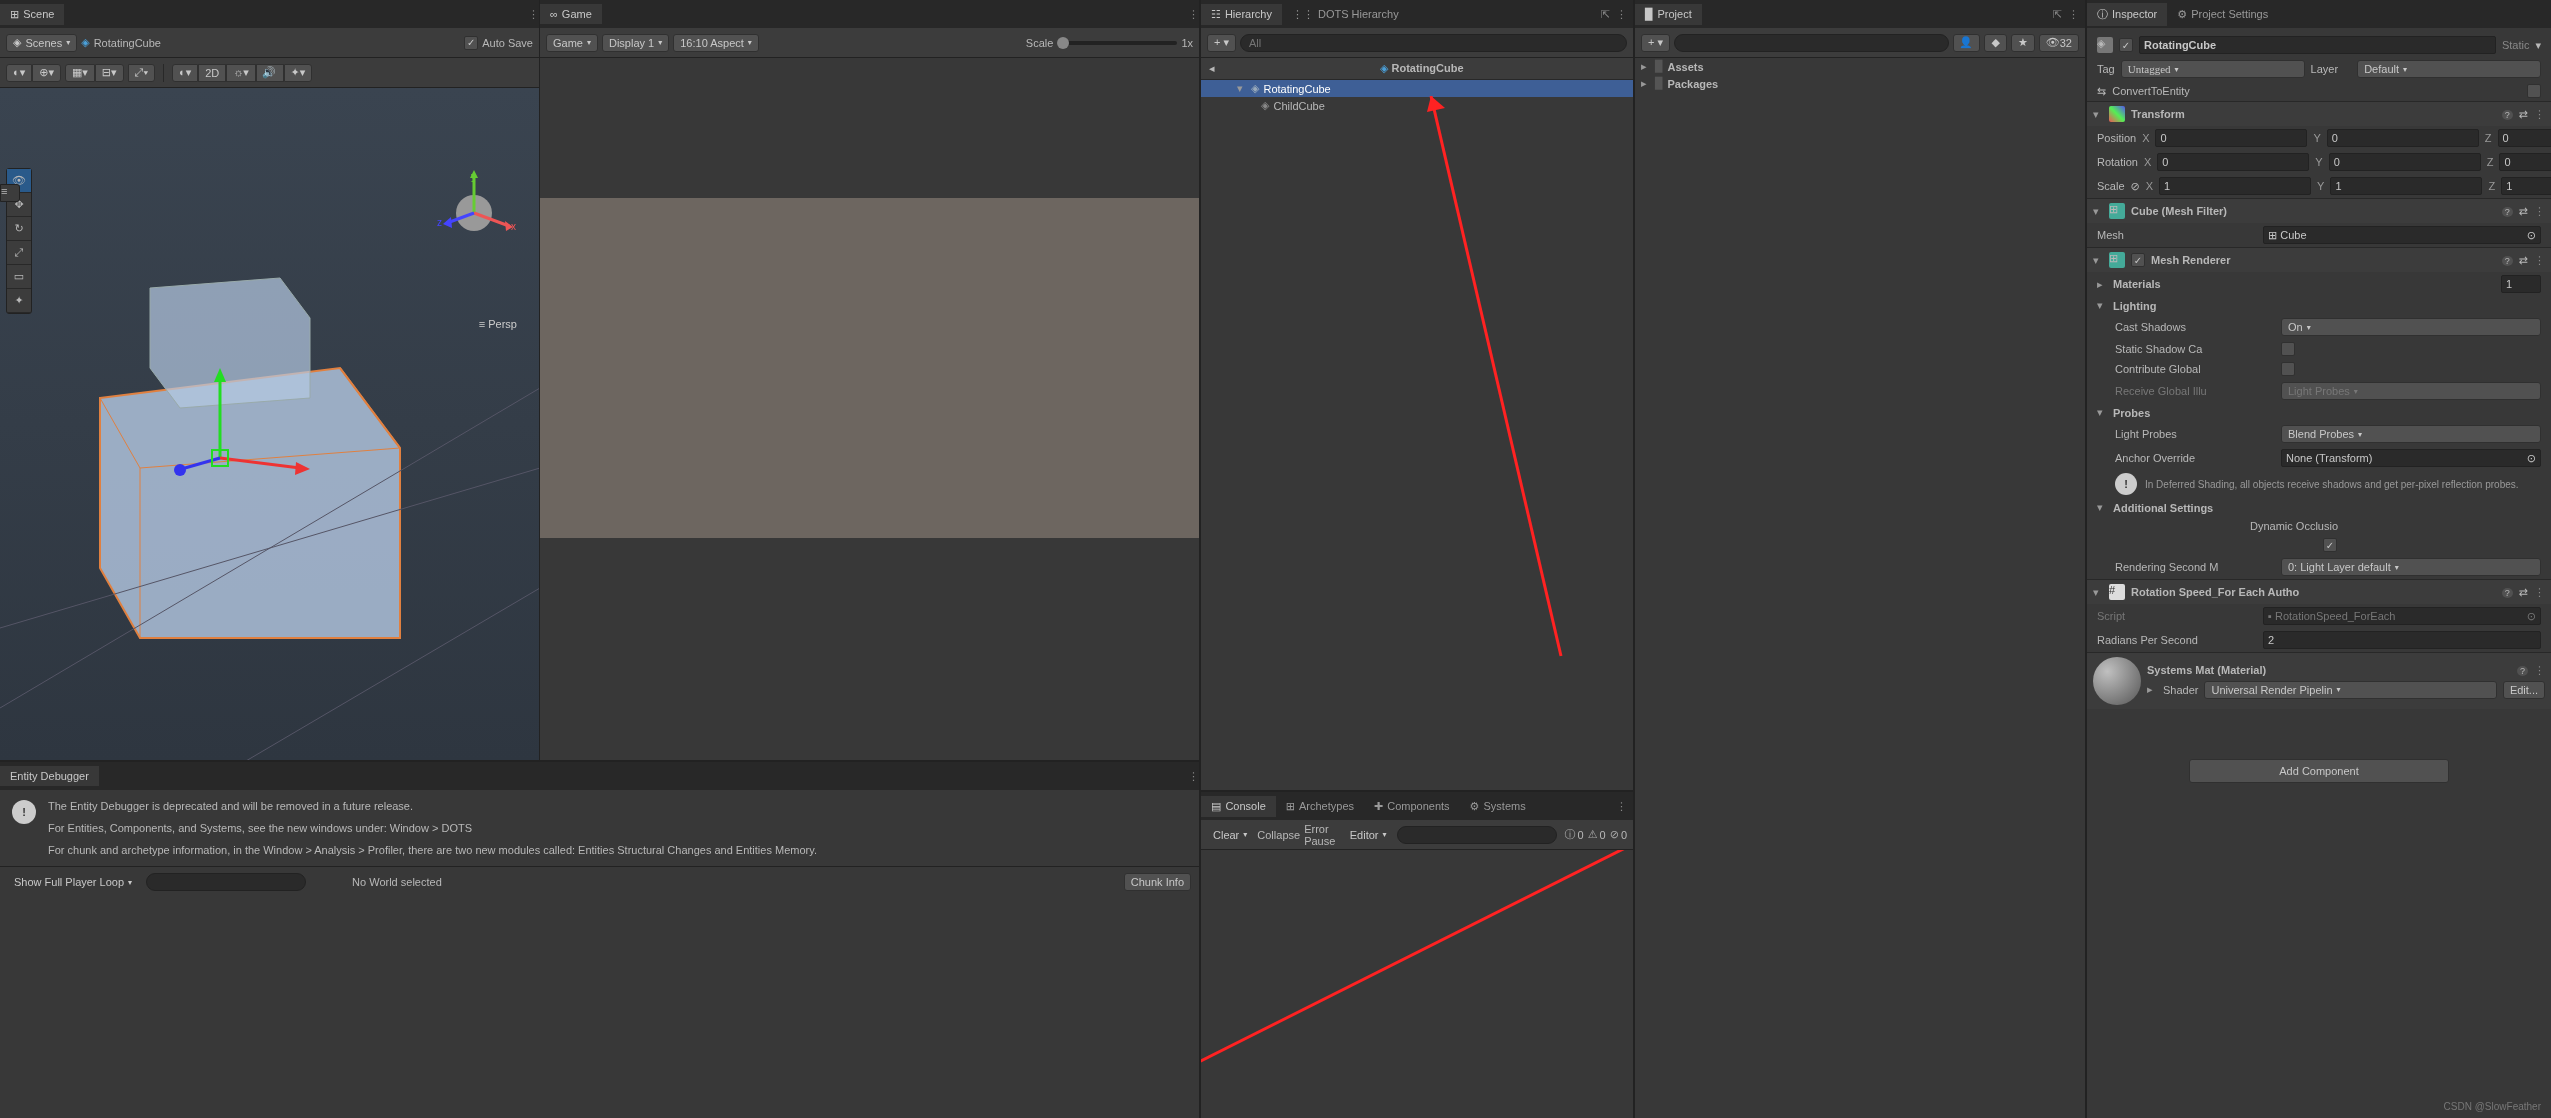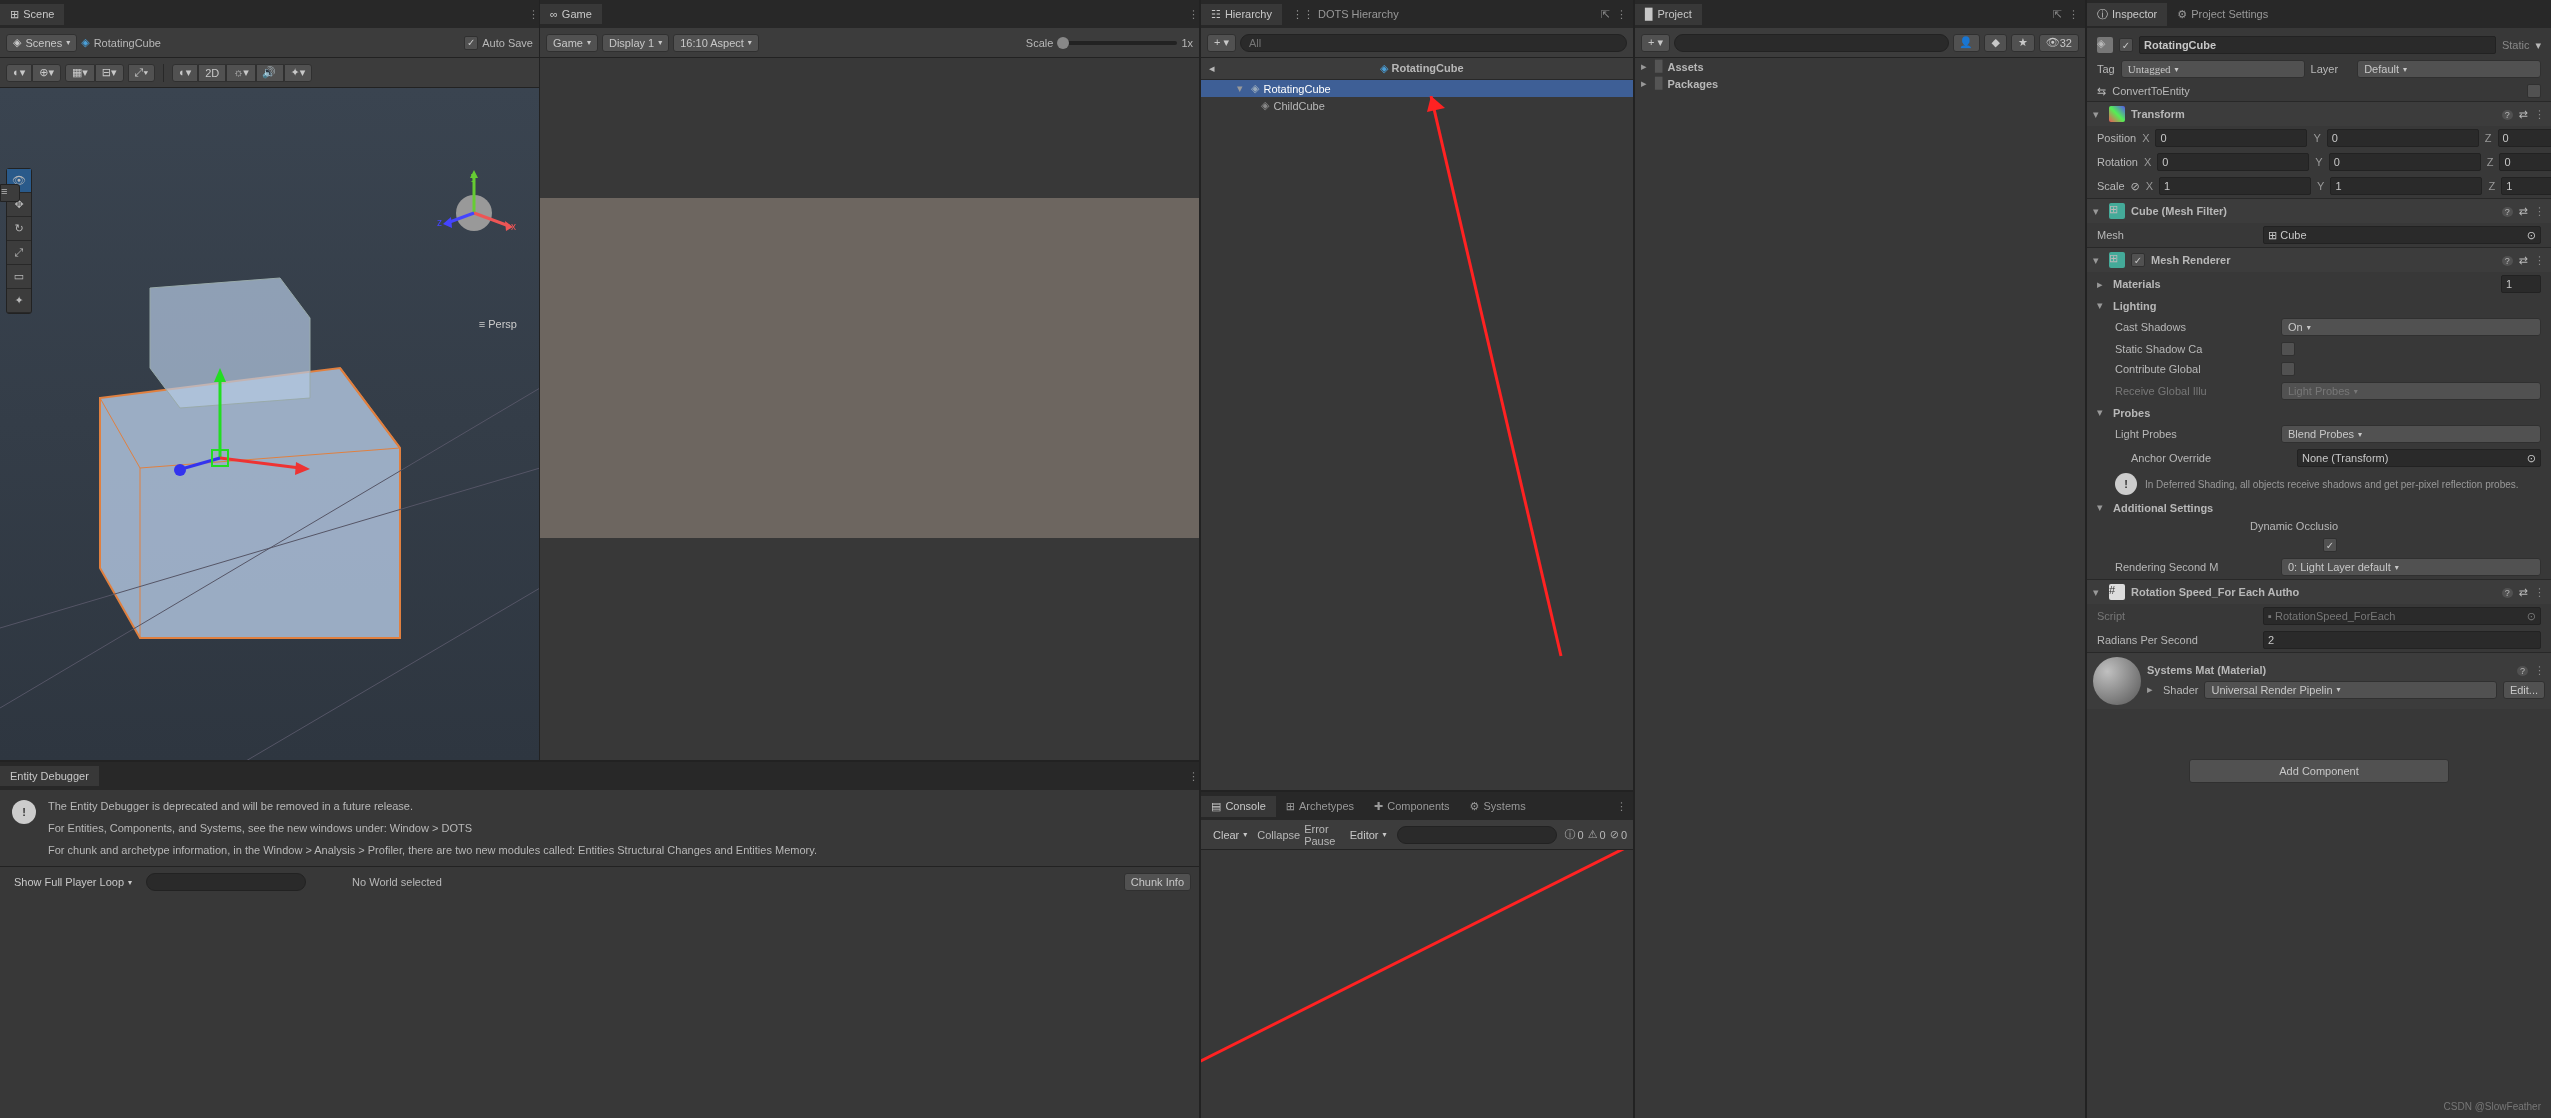--- a/index.html
+++ b/index.html
@@ -453,21 +453,21 @@
   <span class="dropdown" style="flex:1;color:#777;">Light Probes</span>
  </div>
  <div class="insp-row">
       <span class="foldout open"></span>
       <b>Probes</b>
     </div>
  <div class="insp-row" style="padding-left:28px;">
   <span class="insp-label">Light Probes</span>
   <span class="dropdown" style="flex:1;">Blend Probes</span>
  </div>
- <div class="insp-row" style="padding-left:28px;margin-left:16px;">
+ <div class="insp-row" style="padding-left:28px;">
   <span class="insp-label">Anchor Override</span>
   <span class="num-field row" style="flex:1;justify-content:space-between;">
         <span>None (Transform)</span>
         <span>⊙</span>
       </span>
  </div>
  <div class="insp-row" style="padding-left:28px;gap:8px;">
   <div style="width:22px;height:22px;border-radius:50%;background:#ccc;color:#333;display:flex;align-items:center;justify-content:center;font-weight:bold;">!</div>
   <span style="font-size:10px;color:#999;line-height:1.3;">In Deferred Shading, all objects receive shadows and get per-pixel reflection probes.</span>
  </div>

